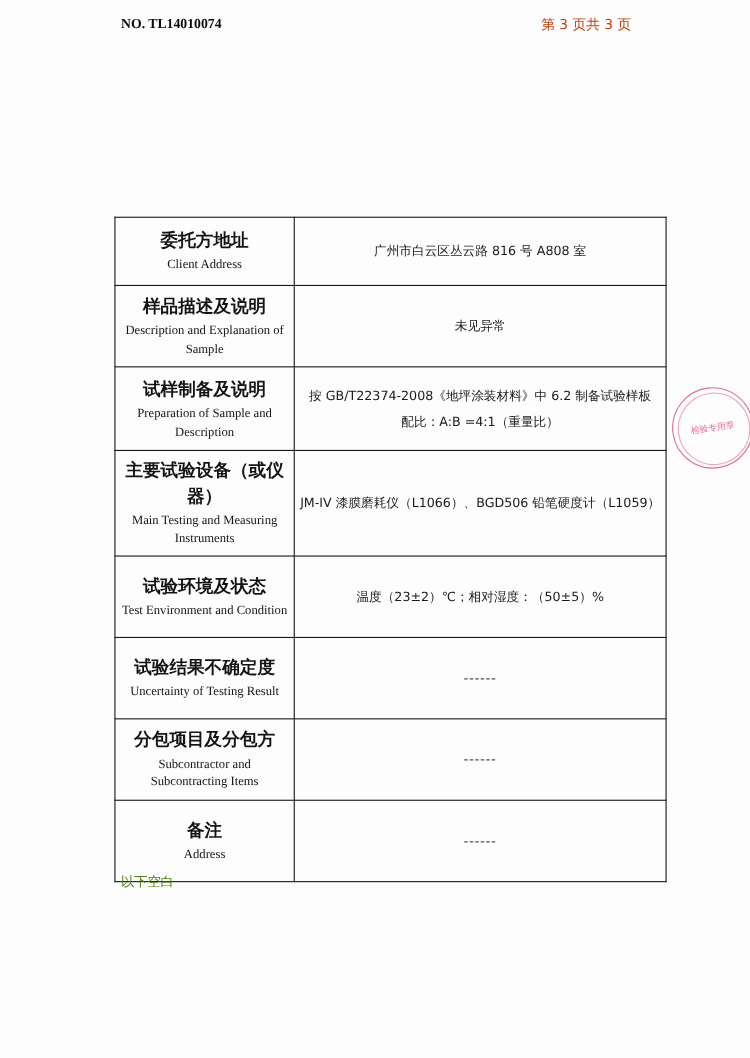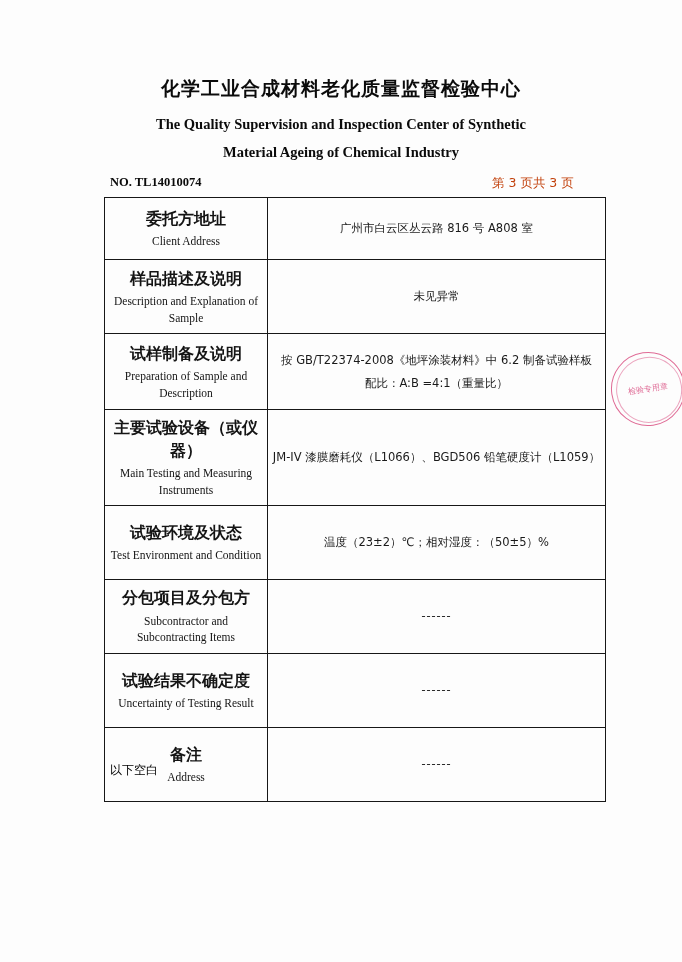--- a/index.html
+++ b/index.html
@@ -117,24 +117,24 @@
   }
   .dash {
     font-family: "Liberation Serif", serif;
     font-size: 12px;
     letter-spacing: 1px;
     color: #1a1a1a;
   }
   .footer-note {
     position: absolute;
     left: 110px;
-    top: 762px;
+    top: 793px;
     font-family: "DejaVu Sans", sans-serif;
     font-size: 12px;
-    color: #000000;
+    color: #4d7c0f;
   }
   .stamp {
     position: absolute;
     left: 611px;
     top: 352px;
     width: 72px;
     height: 72px;
     border: 1.6px solid #d4336e;
     border-radius: 50%;
     opacity: 0.72;
@@ -163,25 +163,20 @@
     border: 1px solid #d4336e;
     border-radius: 50%;
     opacity: 0.6;
   }
 </style>
 </head>
 <body>
 
 <div class="page">
 
-  <div class="header">
-    <div class="title-cn">化学工业合成材料老化质量监督检验中心</div>
-    <div class="title-en1">The Quality Supervision and Inspection Center of Synthetic</div>
-    <div class="title-en2">Material Ageing of Chemical Industry</div>
-  </div>
 
   <div class="meta-row">
     <div class="doc-no">NO. TL14010074</div>
     <div class="page-no">第 3 页共 3 页</div>
   </div>
 
   <table class="main">
     <tbody>
       <tr style="height:62px;">
         <td class="label">
@@ -224,31 +219,31 @@
         <td class="label">
           <span class="lbl-cn">试验环境及状态</span>
           <span class="lbl-en">Test Environment and Condition</span>
         </td>
         <td class="value">
           <span class="val">温度（23±2）℃；相对湿度：（50±5）%</span>
         </td>
       </tr>
       <tr style="height:74px;">
         <td class="label">
+          <span class="lbl-cn">试验结果不确定度</span>
+          <span class="lbl-en">Uncertainty of Testing Result</span>
+        </td>
+        <td class="value">
+          <span class="val dash">------</span>
+        </td>
+      </tr>
+      <tr style="height:74px;">
+        <td class="label">
           <span class="lbl-cn">分包项目及分包方</span>
           <span class="lbl-en">Subcontractor and Subcontracting Items</span>
-        </td>
-        <td class="value">
-          <span class="val dash">------</span>
-        </td>
-      </tr>
-      <tr style="height:74px;">
-        <td class="label">
-          <span class="lbl-cn">试验结果不确定度</span>
-          <span class="lbl-en">Uncertainty of Testing Result</span>
         </td>
         <td class="value">
           <span class="val dash">------</span>
         </td>
       </tr>
       <tr style="height:74px;">
         <td class="label">
           <span class="lbl-cn">备注</span>
           <span class="lbl-en">Address</span>
         </td>

